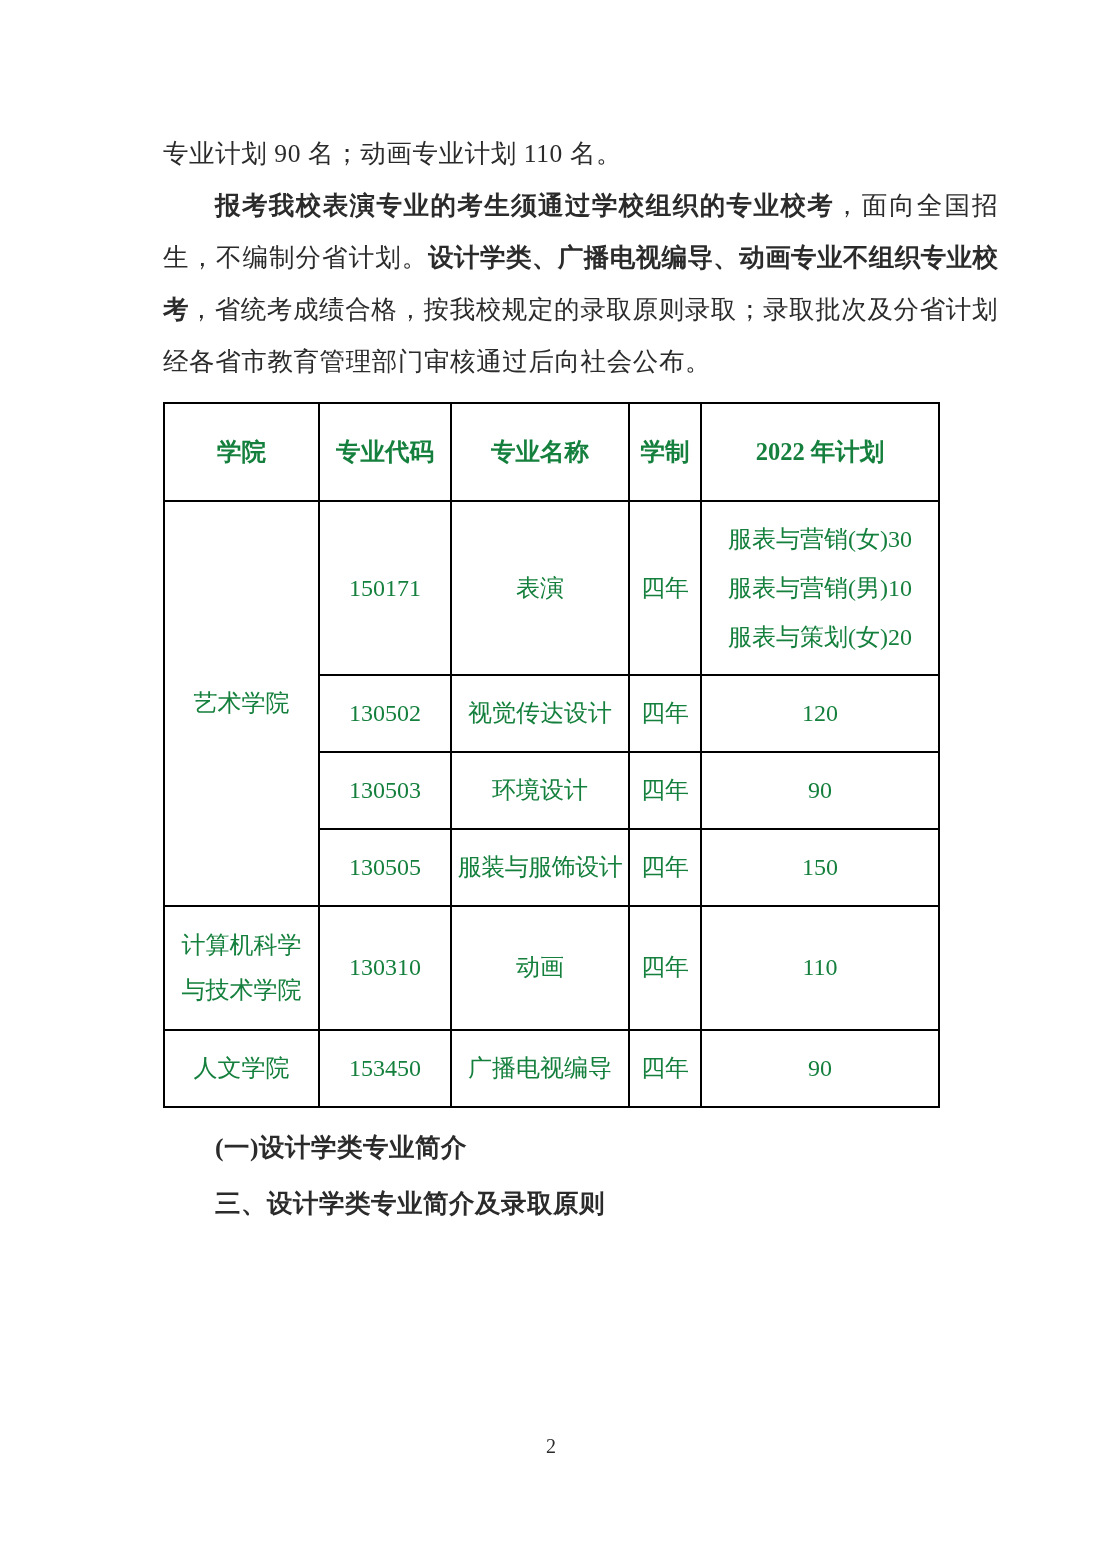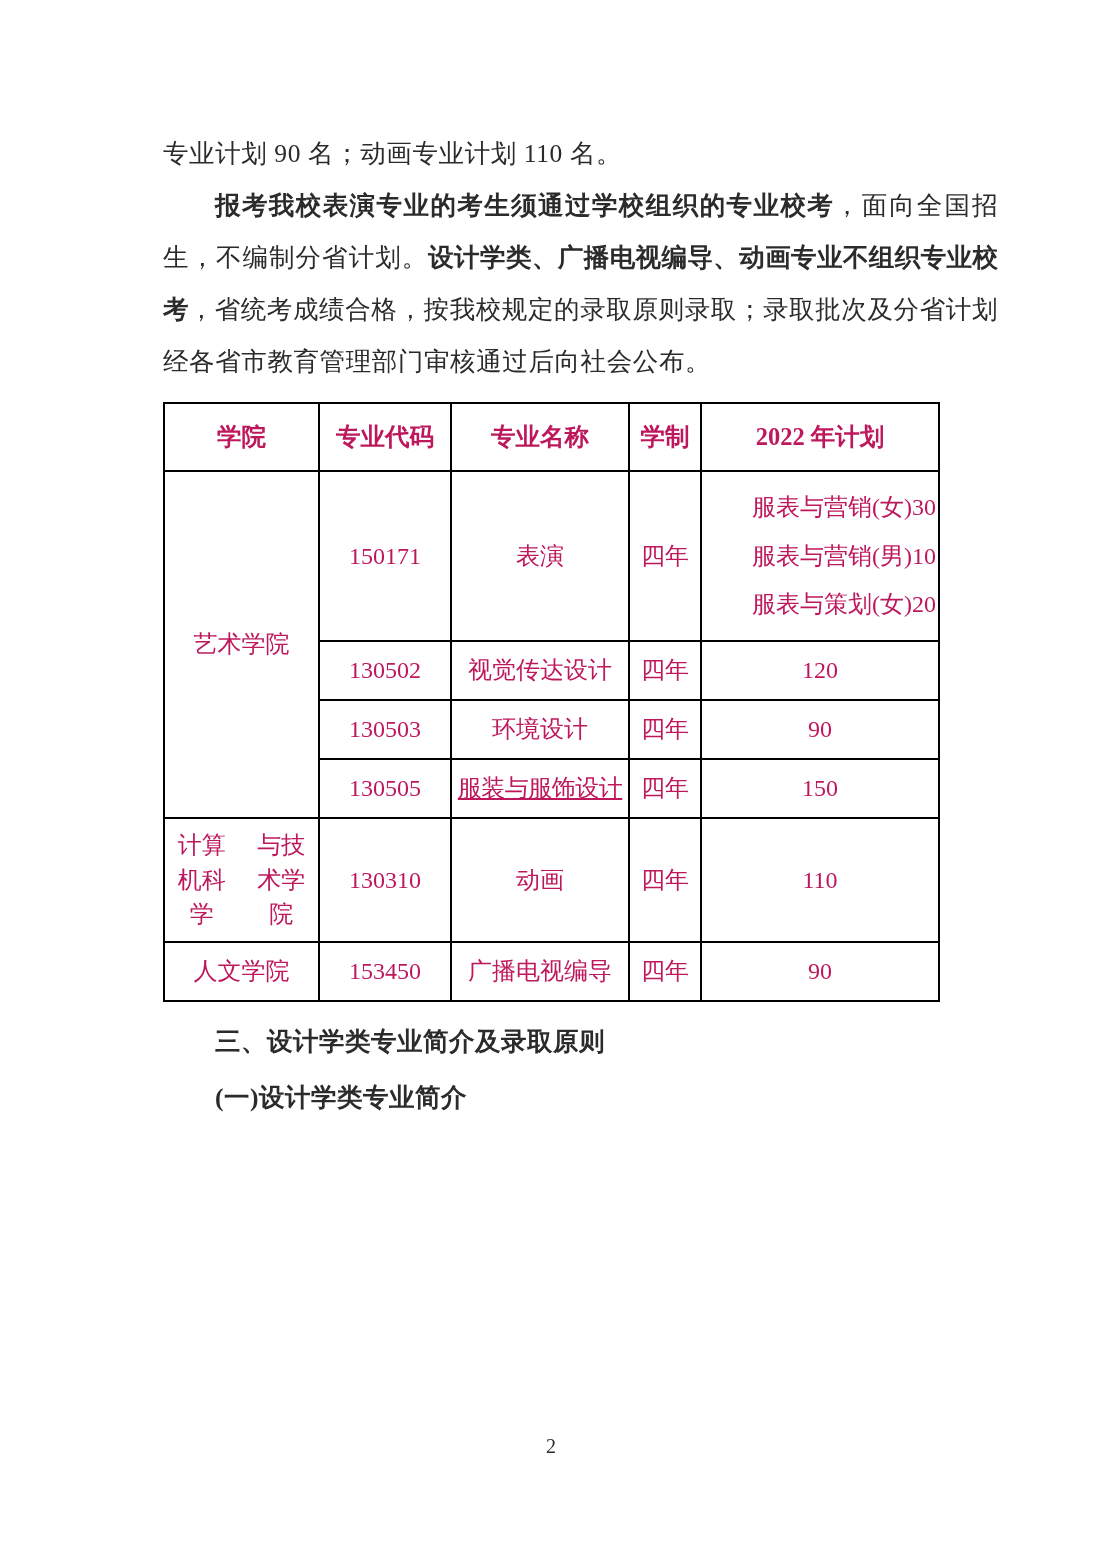--- a/index.html
+++ b/index.html
@@ -56,23 +56,23 @@
     border-collapse: collapse;
     width: 775px;
     margin: 14px 0 12px 0;
     table-layout: fixed;
   }
   .plan-table td, .plan-table th {
     border: 2px solid #000000;
     text-align: center;
     vertical-align: middle;
     font-size: 24px;
-    color: #be185d;
+    color: #15803d;
     font-weight: normal;
-    padding: 5px 2px;
+    padding: 20px 2px;
     line-height: 1.45;
   }
   .plan-table th {
     font-weight: bold;
     height: 56px;
     font-size: 24.5px;
   }
   .col-college  { width: 155px; }
   .col-code     { width: 132px; }
   .col-name     { width: 178px; }
@@ -82,29 +82,29 @@
   .row-tall { height: 170px; }
   .row-std  { height: 59px; }
   .row-two  { height: 124px; }
 
   .plan-lines {
     display: flex;
     flex-direction: column;
     justify-content: center;
     gap: 14px;
   }
-  .plan-lines span { display: block; white-space: nowrap; text-align: right; }
+  .plan-lines span { display: block; white-space: nowrap; }
   .stack2 {
     display: flex;
-    flex-direction: row;
+    flex-direction: column;
     justify-content: flex-start;
     gap: 10px;
   }
   .stack2 span { display: block; }
-  .name-tight { letter-spacing: -0.5px; text-decoration: underline; }
+  .name-tight { letter-spacing: -0.5px; }
 
   
   .page-number {
     position: absolute;
     left: 0;
     right: 0;
     top: 1435px;
     text-align: center;
     font-size: 20px;
     color: #2b2b2b;
@@ -185,20 +185,20 @@
         <tr class="row-std">
           <td>人文学院</td>
           <td>153450</td>
           <td>广播电视编导</td>
           <td>四年</td>
           <td>90</td>
         </tr>
       </tbody>
     </table>
 
+    <p class="heading">(一)设计学类专业简介</p>
     <p class="heading">三、设计学类专业简介及录取原则</p>
-    <p class="heading">(一)设计学类专业简介</p>
 
 
   </div>
 
   <div class="page-number">2</div>
 </div>
 
 </body></html>

